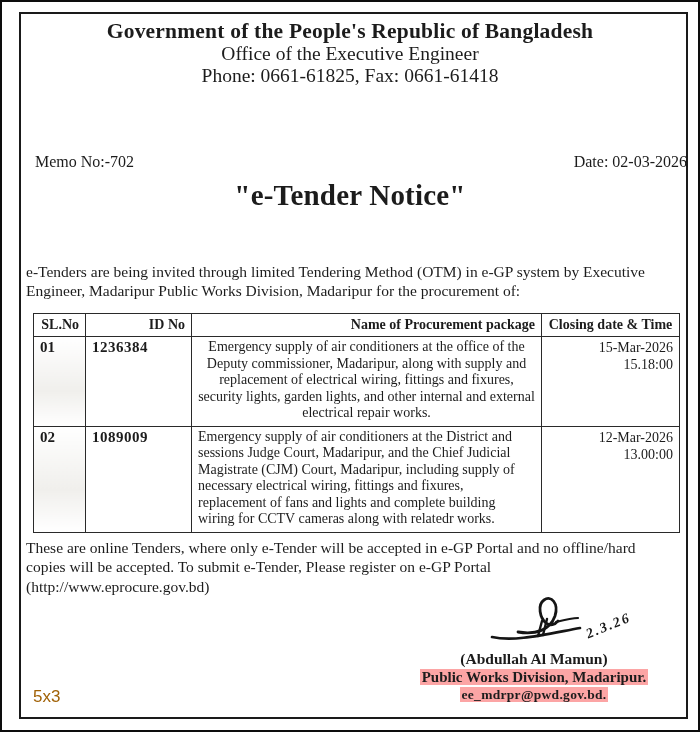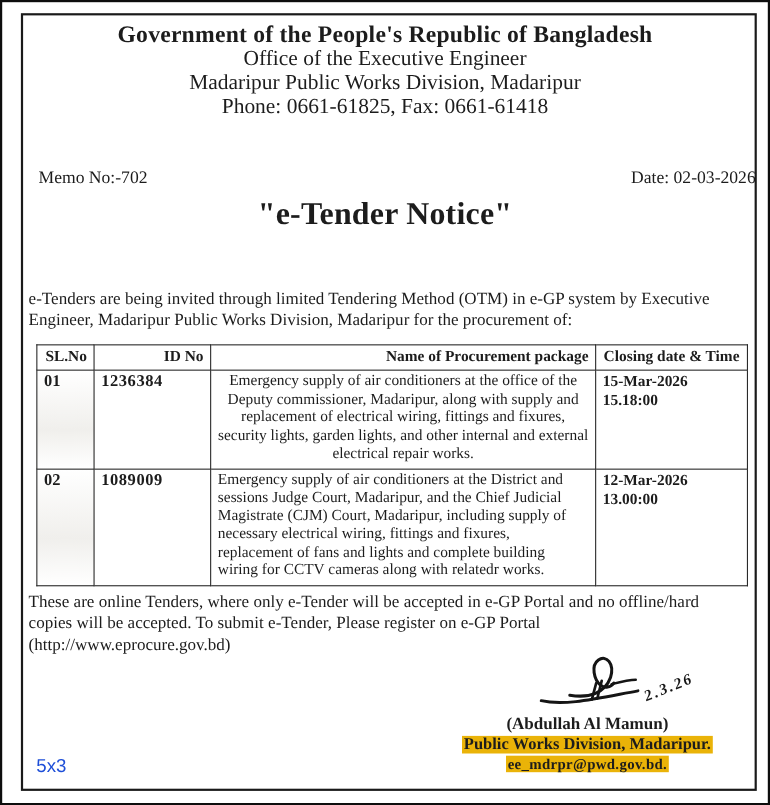--- a/index.html
+++ b/index.html
@@ -70,59 +70,58 @@
   }
   table.tender th.th-date { text-align:center; }
   td.cell-sl {
     font-weight:bold; font-size:15px;
     background:linear-gradient(180deg,#ffffff 0%,#f0efec 60%,#ffffff 100%);
   }
   td.cell-id { font-weight:bold; font-size:15px; letter-spacing:0.5px; }
   td.cell-name { font-size:14px; line-height:16.5px; padding-top:4px; }
   td.cell-name.center { text-align:center; }
   td.cell-name.justify { text-align:left; }
-  td.cell-date { font-weight:bold; font-size:14px; text-align:left; padding-top:4px; line-height:17px; }
+  td.cell-date { font-weight:normal; font-size:14px; text-align:right; padding-top:4px; line-height:17px; }
   tr.row-1 td { height:70px; }
   tr.row-2 td { height:82px; }
   
   .signature {
     position:absolute; top:588px; right:16px;
     width:300px; text-align:center;
   }
   .sig-script { position:relative; height:62px; }
   .sig-script svg { position:absolute; right:40px; top:0; }
   .sig-date-script {
     position:absolute; right:52px; top:30px;
     font-size:14px; font-style:italic; font-weight:bold;
     transform:rotate(-22deg);
     letter-spacing:2px;
     color:#161616;
   }
   .sig-name   { font-size:15.5px; font-weight:bold; line-height:18px; }
   .sig-title  { font-size:15px;  font-weight:bold; line-height:18px; }
   .sig-office { font-size:15px;  font-weight:bold; line-height:18px; }
-  .sig-office .hl, .sig-email .hl { background:#eab308; padding:0 2px; }
+  .sig-office .hl, .sig-email .hl { background:#fca5a5; padding:0 2px; }
   .sig-email  { font-size:13.5px; font-weight:bold; line-height:17px; letter-spacing:0.3px; }
   
   .size-note {
     position:absolute; left:33px; top:687px;
     font-family:"Liberation Sans","DejaVu Sans",sans-serif;
-    font-size:17px; color:#1d4ed8;
+    font-size:17px; color:#a16207;
   }
 </style>
 </head>
 <body>
 
 <div class="outer-frame"></div>
 <div class="sheet-border"></div>
 
 <div class="header">
   <div class="h-line1">Government of the People's Republic of Bangladesh</div>
   <div class="h-line">Office of the Executive Engineer</div>
-  <div class="h-line">Madaripur Public Works Division, Madaripur</div>
   <div class="h-line">Phone: 0661-61825, Fax: 0661-61418</div>
 </div>
 
 <div class="memo-row">
   <span>Memo No:-702</span>
   <span>Date: 02-03-2026</span>
 </div>
 
 <div class="notice-title">"e-Tender Notice"</div>
 

